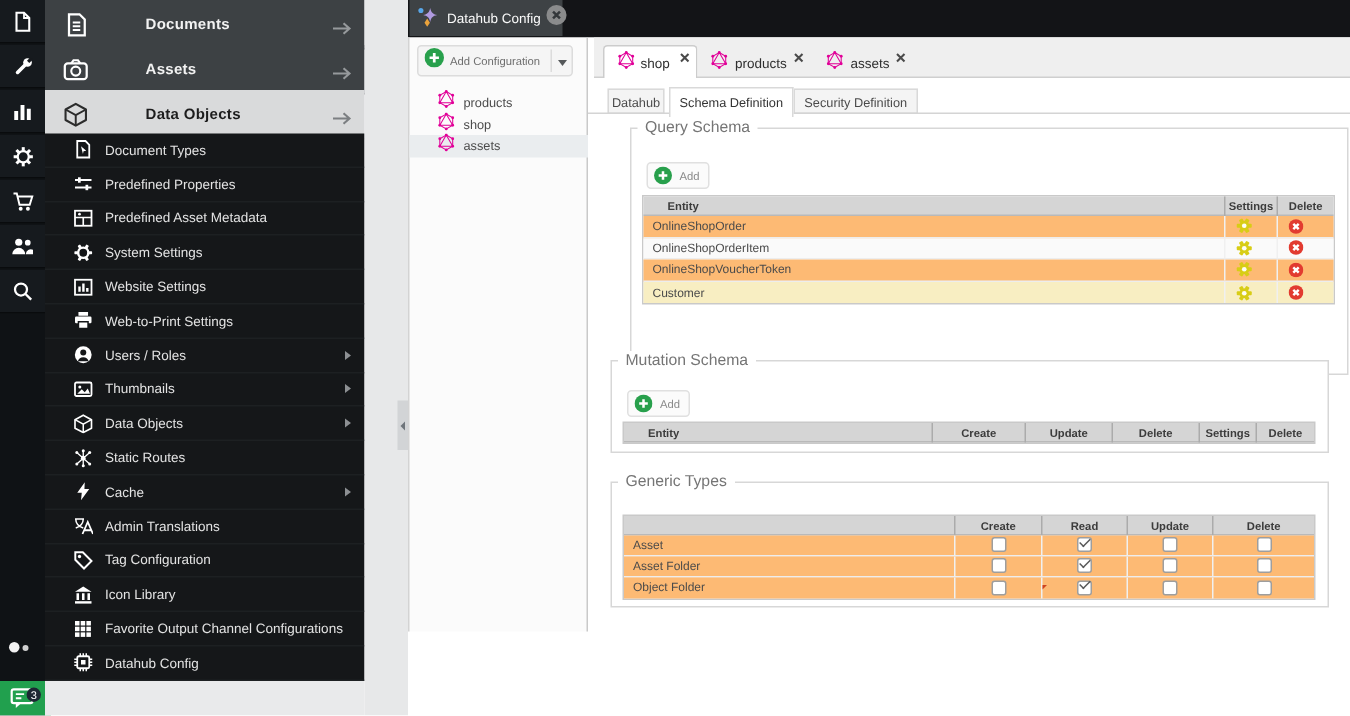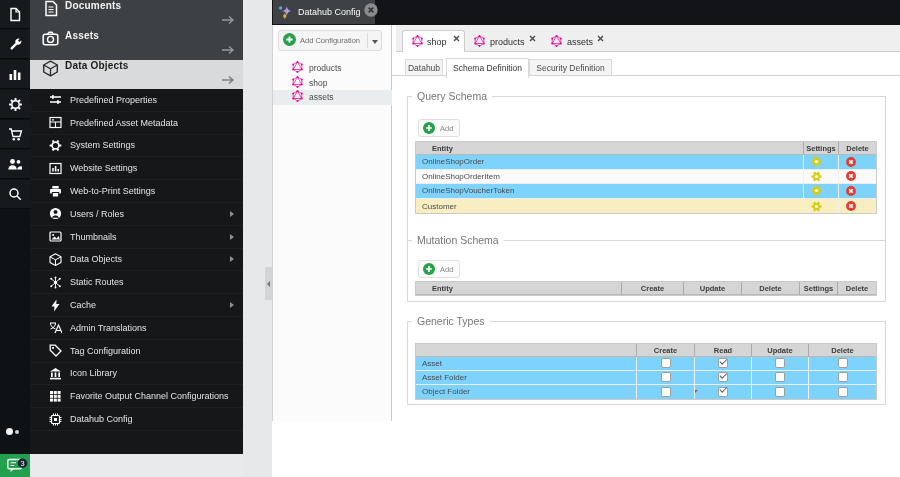--- a/index.html
+++ b/index.html
@@ -7,21 +7,21 @@
 #stage { position:relative; width:900px; height:477px; overflow:hidden; }
 .abs { position:absolute; }
 
 
 #sidebar { left:0; top:0; width:30px; height:477px; background:#0f1215; }
 .sbcell { position:absolute; left:0; width:30px; height:29px; background:#161a1e; border-bottom:1px solid #090b0d; display:flex; align-items:center; justify-content:center; }
 .sbcell svg { display:block; }
 
 
 #menuwrap { left:30px; top:0; width:213px; height:477px; background:#e9eaeb; }
-.mhead { position:absolute; left:0; width:213px; height:33px; background:#3d4144; border-bottom:1px solid #292c2f; display:flex; align-items:flex-start; }
+.mhead { position:absolute; left:0; width:213px; height:33px; background:#3d4144; border-bottom:1px solid #292c2f; display:flex; align-items:center;gap:32px; }
 .mhead .mico { width:17px; height:17px; margin-left:12px; display:flex; align-items:center; justify-content:center; }
 .mhead .mtxt { margin-left:6px; font-size:10px; font-weight:bold; color:#f2f2f2; letter-spacing:.2px; }
 .mhead .marr { position:absolute; right:8px; top:50%; margin-top:-5px; }
 #submenu { position:absolute; left:0; top:89px; width:213px; height:365px; background:#151719; }
 .smi { position:relative; height:22.8px; display:flex; align-items:center; border-bottom:1px solid #1d2022; }
 .smi .sico { width:14px; height:14px; margin-left:18px; display:flex; align-items:center; justify-content:center; }
 .smi .stxt { margin-left:8px; font-size:9px; color:#e3e3e3; white-space:nowrap; }
 .smi .caret { position:absolute; right:9px; top:50%; margin-top:-3px; width:0; height:0; border-left:4px solid #8d9093; border-top:3px solid transparent; border-bottom:3px solid transparent; }
 
 
@@ -62,21 +62,21 @@
 .fset .leg { position:absolute; top:-7px; left:4px; background:#fff; padding:0 5px; font-size:10.5px; color:#757575; }
 .addsm { position:absolute; left:10px; width:42px; height:18px; background:#fbfbfb; border:1px solid #e0e0e0; border-radius:3px; display:flex; align-items:center; }
 .addsm .at { font-size:7.5px; color:#8a8a8a; margin-left:5px; }
 
 
 .grid { position:absolute; left:7px; right:8px; border:1px solid #c9c9c9; }
 .ghead { display:flex; height:13px; background:#d5d5d5; border-bottom:1px solid #b9b9b9; }
 .gh { font-size:7.5px; font-weight:bold; color:#3c3c3c; display:flex; align-items:center; justify-content:center; border-right:1px solid #ababab; height:13px; }
 .gh:last-child { border-right:none; }
 .gh.left { justify-content:flex-start; padding-left:16px; }
-.grow { display:flex; height:14.6px; background:#7dd3fc; border-bottom:1px solid #ededed; }
+.grow { display:flex; height:14.6px; background:#fdba74; border-bottom:1px solid #ededed; }
 .growsm .grow { height:13.9px; }
 .grow:last-child { border-bottom:none; }
 .grow.alt { background:#fafafa; }
 .grow.sel { background:#f8eec2; }
 .gc { font-size:8px; color:#4b4b4b; display:flex; align-items:center; border-right:1px solid #f0f0f0; }
 .gc:last-child { border-right:none; }
 .gc.left { padding-left:6px; }
 .gc.center { justify-content:center; } .gc.icon { justify-content:flex-start; padding-left:7px; }
 
 .cbx { width:10px; height:10px; border:1px solid #9e9e9e; border-radius:2px; background:#fff; position:relative; }
@@ -191,20 +191,29 @@
             <path d="M8.5 1.2 L15.3 5 v7 L8.5 15.8 1.7 12 v-7 z" fill="none" stroke="#2c2c2c" stroke-width="1.4" stroke-linejoin="round"></path>
             <path d="M1.7 5 L8.5 8.8 15.3 5 M8.5 8.8 v7" fill="none" stroke="#2c2c2c" stroke-width="1.3"></path>
           </svg>
         </span>
         <span class="mtxt" style="color:#1d1d1d;">Data Objects</span>
       <span class="marr" id="ar3"><svg width="14" height="10" viewBox="0 0 14 10">
             <path d="M1 5 h11 M8 1.5 L12 5 L8 8.5" fill="none" stroke="#7c7f82" stroke-width="1.4"></path>
           </svg></span>
     </div>
     <div id="submenu">
+      <div class="smi">
+          <span class="sico">
+            <svg width="13" height="13" viewBox="0 0 13 13">
+              <path d="M2.5 1 h5.5 l2.5 2.5 v8.5 h-8 z" fill="none" stroke="#ffffff" stroke-width="1.2"></path>
+              <path d="M5 4.5 l3.5 3 -1.8 .3 -.4 1.8 z" fill="#ffffff"></path>
+            </svg>
+          </span>
+          <span class="stxt">Document Types</span>
+        </div>
       <div class="smi">
           <span class="sico">
             <svg width="13" height="13" viewBox="0 0 13 13">
               <path d="M1 4 h11 M1 9 h11" stroke="#ffffff" stroke-width="1.3"></path>
               <rect x="3" y="2.2" width="1.8" height="3.6" fill="#ffffff"></rect>
               <rect x="8" y="7.2" width="1.8" height="3.6" fill="#ffffff"></rect>
             </svg>
           </span>
           <span class="stxt">Predefined Properties</span>
         </div>
@@ -520,21 +529,21 @@
             </svg>
           </span>
       </div>
     </div>
     <div id="subtabs">
       <div class="stab" style="left:13px; width:38px;">Datahub</div>
       <div class="stab active" style="left:54px; width:83px;">Schema Definition</div>
       <div class="stab" style="left:137px; width:83px;">Security Definition</div>
     </div>
 
-    <div class="fset" style="top:71px; height:165px;">
+    <div class="fset" style="top:60px; height:165px;margin-left:13px;">
       <span class="leg">Query Schema</span>
       <div class="addsm" style="top:22px;">
           <span class="pgreen" style="margin-left: 4px; display: flex;">
             <svg width="12" height="12" viewBox="0 0 12 12">
               <circle cx="6" cy="6" r="6" fill="#28a04c"></circle>
               <path d="M6 3.12 v5.76 M3.12 6 h5.76" stroke="#fff" stroke-width="1.6800000000000002"></path>
             </svg>
           </span>
           <span class="at">Add</span>
         </div>

